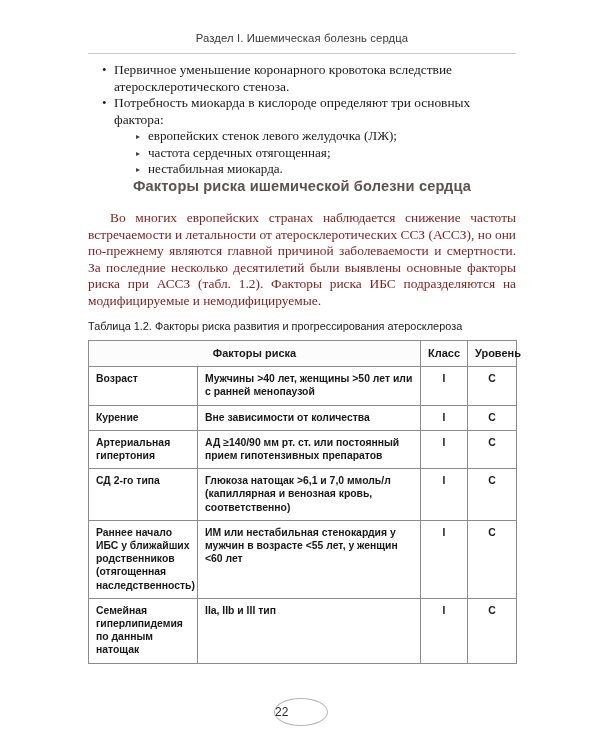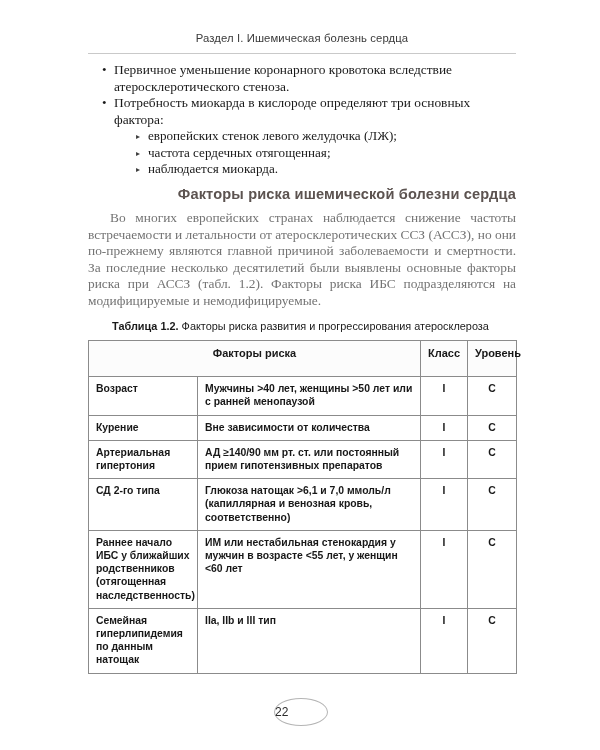--- a/index.html
+++ b/index.html
@@ -84,57 +84,56 @@
     top: 0px;
     font-size: 8px;
     line-height: 17px;
     color: #3c3c3c;
   }
 
   
   .section-title {
     position: absolute;
     left: 88px;
-    top: 186px;
-    width: 428px;
-    text-align: right;
+    top: 178px;
+    width: 428px;
+    text-align: center;
     font-family: "Liberation Sans", "DejaVu Sans", sans-serif;
     font-size: 14.6px;
     font-weight: 600;
     color: #5c5350;
     letter-spacing: .15px;
   }
 
   
   .para {
     position: absolute;
     left: 88px;
     top: 210px;
     width: 428px;
     font-size: 13.4px;
     line-height: 16.6px;
     text-align: justify;
     text-indent: 22px;
-    color: #737373;
+    color: #7f1d1d;
     hyphens: manual;
   }
 
   
   .table-caption {
     position: absolute;
     left: 88px;
     top: 320px;
     width: 440px;
     font-family: "Liberation Sans", "DejaVu Sans", sans-serif;
     font-size: 10.9px;
     color: #1a1a1a;
   }
   .table-caption b {
-    font-weight: 700;
-    margin-left: 24px;
+    font-weight: 400;
   }
 
   
   .tbl-wrap {
     position: absolute;
     left: 88px;
     top: 340px;
     width: 428px;
   }
   table.risk {
@@ -152,21 +151,21 @@
     line-height: 13.2px;
     color: #181818;
     font-weight: 700;
   }
   table.risk thead th {
     text-align: center;
     font-weight: 700;
     font-size: 11px;
     background: #fcfcfc;
     padding-top: 6px;
-    padding-bottom: 16px;
+    padding-bottom: 6px;
     vertical-align: middle;
   }
   col.c-factor  { width: 109px; }
   col.c-desc    { width: 223px; }
   col.c-class   { width: 47px;  }
   col.c-level   { width: 49px;  }
 
   td.center {
     text-align: center;
   }
@@ -211,21 +210,21 @@
         <div class="s-item">
           <span class="tri">▸</span>
           <span>европейских стенок левого желудочка (ЛЖ);</span>
         </div>
         <div class="s-item">
           <span class="tri">▸</span>
           <span>частота сердечных отягощенная;</span>
         </div>
         <div class="s-item">
           <span class="tri">▸</span>
-          <span>наблюдается миокарда.</span>
+          <span>нестабильная миокарда.</span>
         </div>
       </div>
     </div>
 
   </div>
 
   <div class="section-title">Факторы риска ишемической болезни сердца</div>
 
   <div class="para">Во многих европейских странах наблюдается снижение частоты встречаемости и летальности от атеросклеротических ССЗ (АССЗ), но они по-прежнему являются главной причиной заболеваемости и смертности. За последние несколько десятилетий были выявлены основные факторы риска при АССЗ (табл. 1.2). Факторы риска ИБС подразделяются на модифицируемые и немодифицируемые.</div>
 

